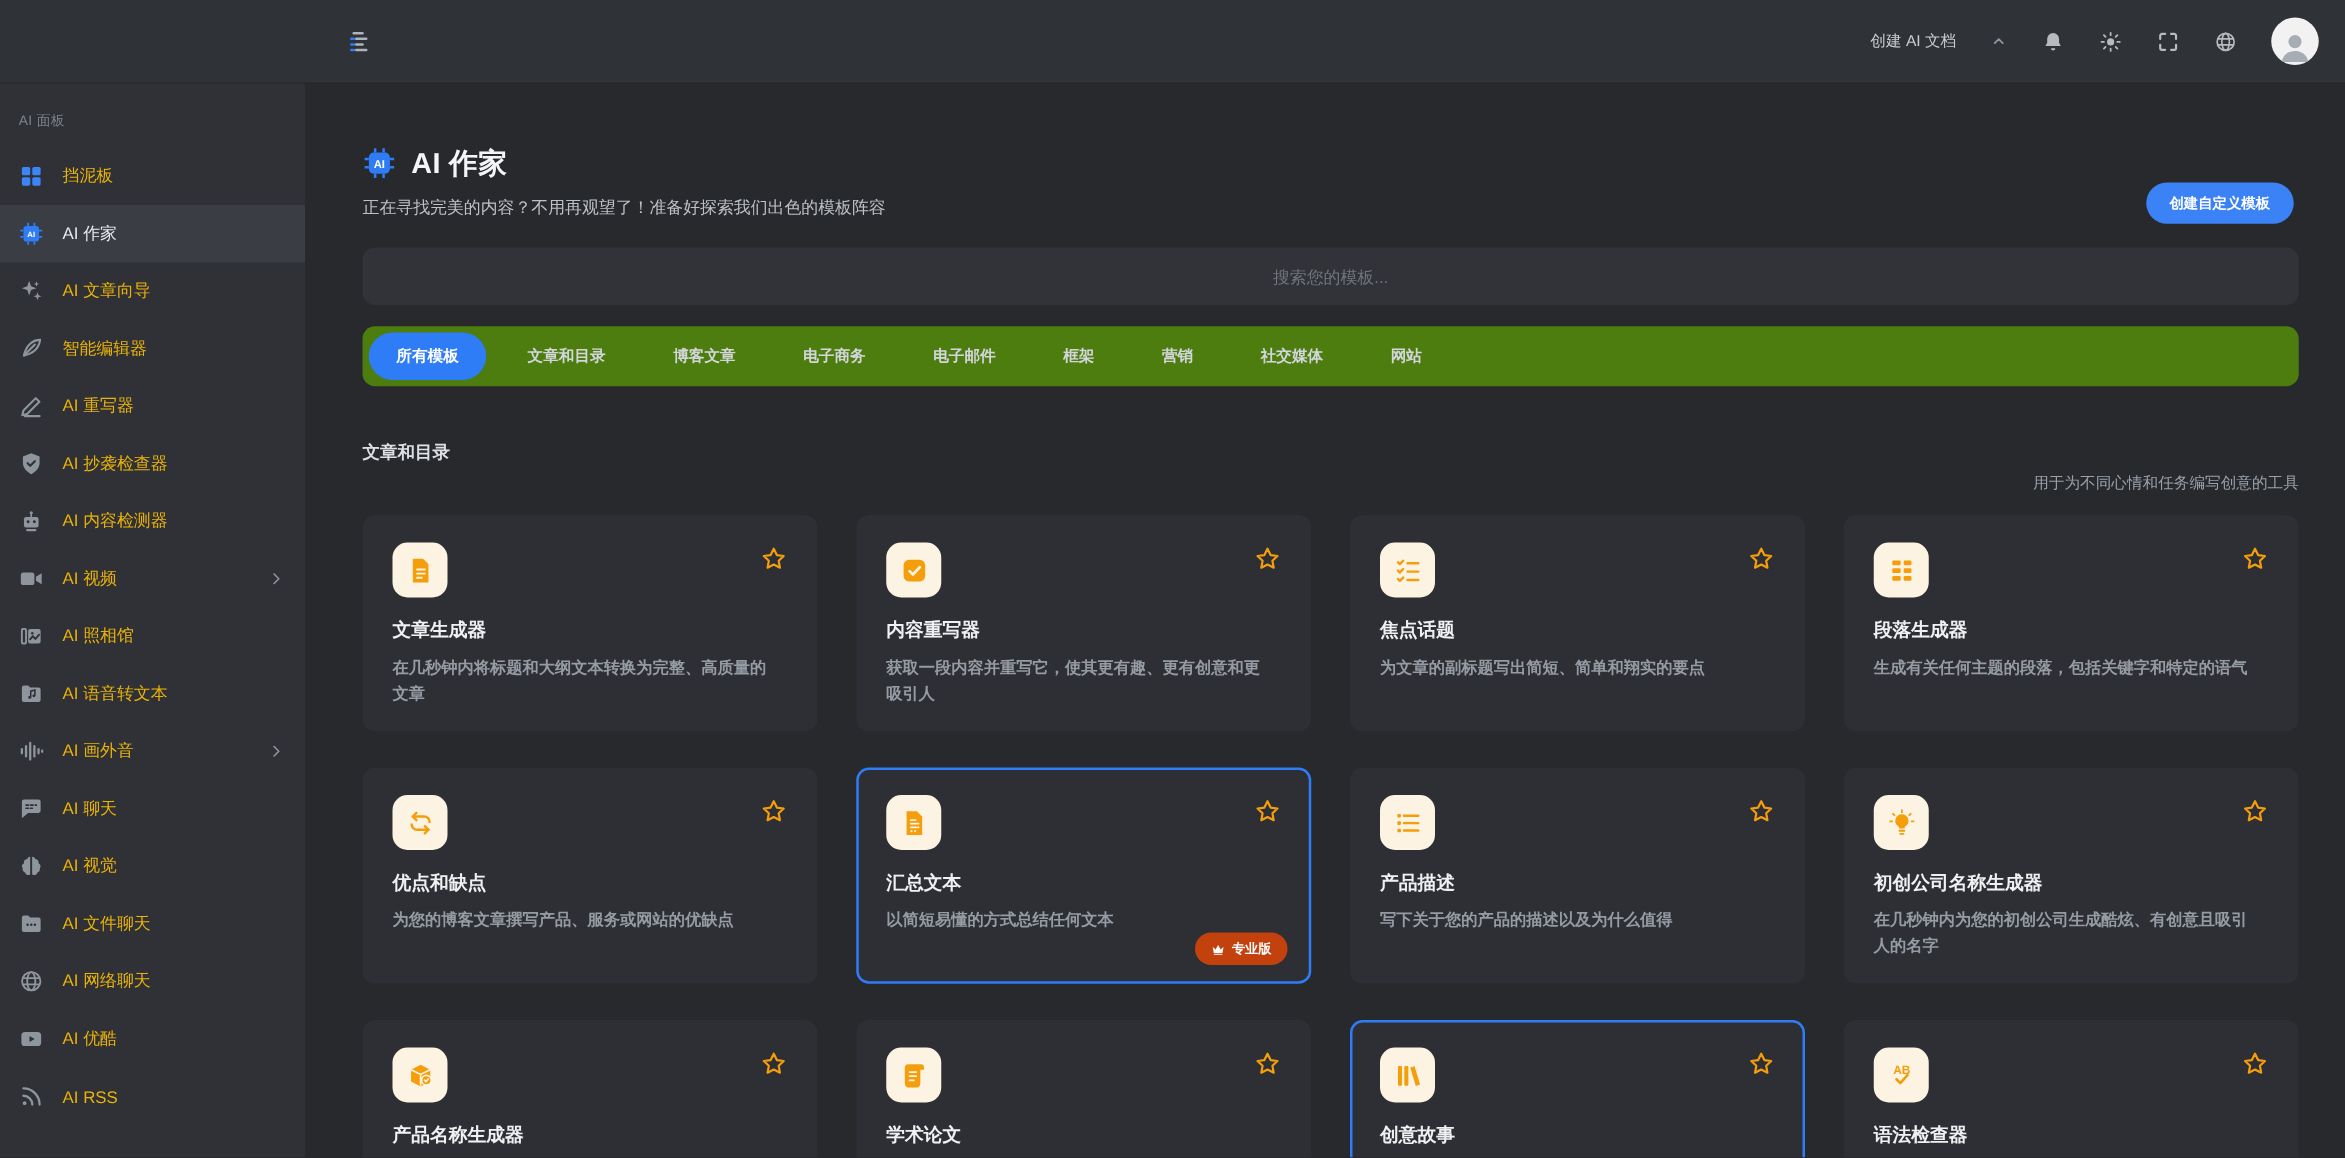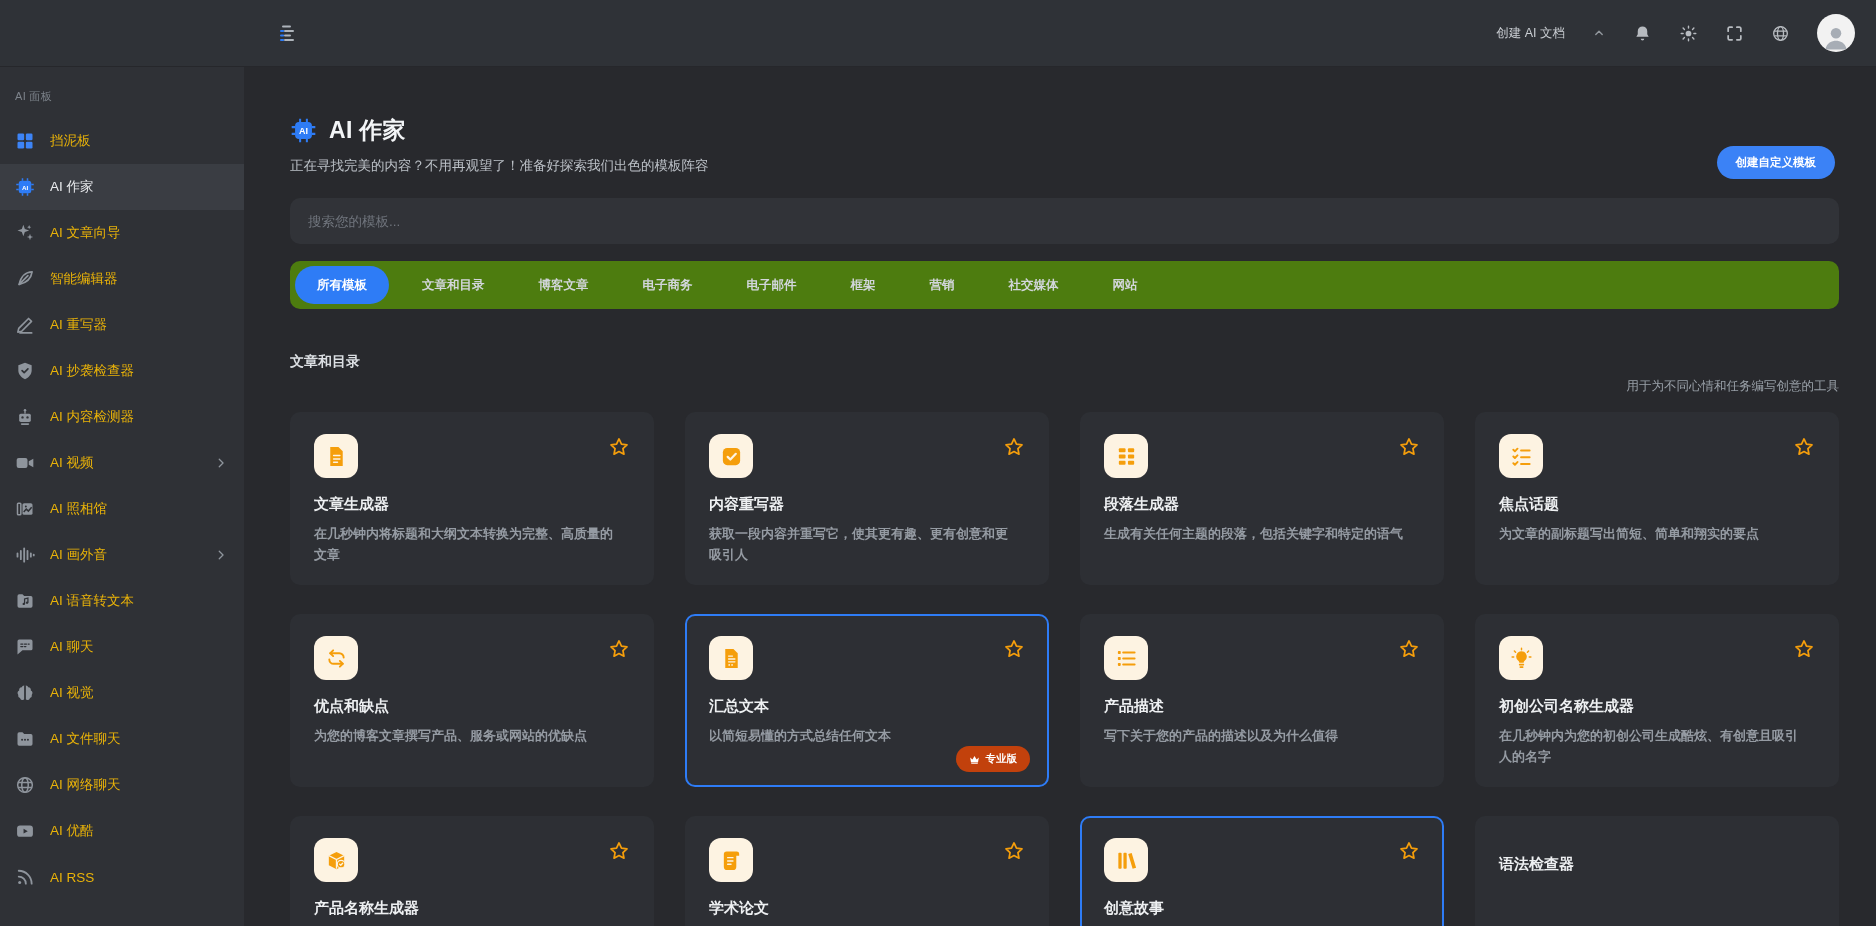--- a/index.html
+++ b/index.html
@@ -50,21 +50,21 @@
   .page-subtitle { margin-top:11px; font-size:13.5px; color:#bcc1c7; }
   .create-template-btn {
     position:absolute; right:4px; top:31px;
     background:#3b82f6; color:#fff; border:none; cursor:pointer;
     font-size:11.5px; font-weight:bold; padding:9px 19px; border-radius:17px;
     font-family:inherit;
   }
   .search-input {
     margin-top:23px; width:100%; height:46px; background:#313338;
     border:none; outline:none; border-radius:10px; padding:0 18px;
-    color:#dfe2e6; font-size:13.5px; font-family:inherit;
+    color:#dfe2e6; font-size:13.5px; font-family:inherit;text-align:center;
   }
   .search-input::placeholder { color:#70757d; }
 
   .tabs-bar {
     margin-top:17px; height:48px; background:#4d7c0f; border-radius:10px;
     display:flex; align-items:center; padding:0 5px;
   }
   .tab {
     font-size:12.5px; font-weight:bold; color:#d2d6db; padding:0 27px;
     height:38px; display:flex; align-items:center; cursor:pointer; border-radius:19px;
@@ -255,41 +255,41 @@
               <rect x="3" y="5" width="4" height="14" rx="1" fill="none" stroke="currentColor" stroke-width="1.8"></rect>
               <rect x="9" y="5" width="12" height="14" rx="2" fill="currentColor"></rect>
               <path d="M10.5 15.5l3-3.5 2.5 2.5 4-4.5" stroke="#2f3136" stroke-width="1.8" fill="none"></path>
               <circle cx="13" cy="9" r="1.2" fill="#2f3136"></circle>
             </svg>
           </span>
           <span>AI 照相馆</span>
         </div>
         <div class="side-item">
           <span class="s-icon">
-            <svg viewBox="0 0 24 24" fill="none" stroke="currentColor" stroke-width="2.2" stroke-linecap="round">
-              <path d="M3 10v4M7 7v10M11 4v16M15 7v10M19 10v4M22.5 11.5v1"></path>
-            </svg>
-          </span>
-          <span>AI 画外音</span>
-          <span class="chev">
-            <svg viewBox="0 0 24 24" fill="none" stroke="currentColor" stroke-width="2.2" stroke-linecap="round" stroke-linejoin="round">
-              <path d="M9 5.5l6.5 6.5L9 18.5"></path>
-            </svg>
-          </span>
-        </div>
-        <div class="side-item">
-          <span class="s-icon">
             <svg viewBox="0 0 24 24">
               <path d="M3 6a2 2 0 0 1 2-2h4l2 2h8a2 2 0 0 1 2 2v10a2 2 0 0 1-2 2H5a2 2 0 0 1-2-2z" fill="currentColor"></path>
               <path d="M11.5 15.5V9.5l4-1v5.5" stroke="#2f3136" stroke-width="1.5" fill="none"></path>
               <circle cx="10.5" cy="15.5" r="1.4" fill="#2f3136"></circle>
               <circle cx="14.5" cy="14" r="1.4" fill="#2f3136"></circle>
             </svg>
           </span>
           <span>AI 语音转文本</span>
+        </div>
+        <div class="side-item">
+          <span class="s-icon">
+            <svg viewBox="0 0 24 24" fill="none" stroke="currentColor" stroke-width="2.2" stroke-linecap="round">
+              <path d="M3 10v4M7 7v10M11 4v16M15 7v10M19 10v4M22.5 11.5v1"></path>
+            </svg>
+          </span>
+          <span>AI 画外音</span>
+          <span class="chev">
+            <svg viewBox="0 0 24 24" fill="none" stroke="currentColor" stroke-width="2.2" stroke-linecap="round" stroke-linejoin="round">
+              <path d="M9 5.5l6.5 6.5L9 18.5"></path>
+            </svg>
+          </span>
         </div>
         <div class="side-item">
           <span class="s-icon">
             <svg viewBox="0 0 24 24">
               <path d="M3 5a2 2 0 0 1 2-2h14a2 2 0 0 1 2 2v9a2 2 0 0 1-2 2H9l-6 5z" fill="currentColor"></path>
               <path d="M7 8.5h10M7 11.5h6" stroke="#2f3136" stroke-width="1.6" stroke-linecap="round" stroke-dasharray="2.4 2"></path>
             </svg>
           </span>
           <span>AI 聊天</span>
         </div>
@@ -412,20 +412,36 @@
                 <path d="M12 3.2l2.7 5.6 6 .8-4.4 4.2 1.1 6L12 17l-5.4 2.8 1.1-6-4.4-4.2 6-.8z"></path>
               </svg>
             </span>
           </div>
           <div class="card-title">内容重写器</div>
           <div class="card-desc">获取一段内容并重写它，使其更有趣、更有创意和更吸引人</div>
         </div>
         <div class="card">
           <div class="card-top">
             <span class="icon-box">
+              <svg viewBox="0 0 24 24" fill="none" stroke="currentColor" stroke-width="2" stroke-linecap="round" stroke-linejoin="round">
+                <path d="M3.5 5l1.6 1.6L7.8 3.8M3.5 12l1.6 1.6 2.7-2.8M3.5 19l1.6 1.6 2.7-2.8M11.5 5.8h9M11.5 12.8h9M11.5 19.8h9"></path>
+              </svg>
+            </span>
+            <span class="star-btn">
+              <svg viewBox="0 0 24 24" fill="none" stroke="currentColor" stroke-width="1.9" stroke-linejoin="round">
+                <path d="M12 3.2l2.7 5.6 6 .8-4.4 4.2 1.1 6L12 17l-5.4 2.8 1.1-6-4.4-4.2 6-.8z"></path>
+              </svg>
+            </span>
+          </div>
+          <div class="card-title">焦点话题</div>
+          <div class="card-desc">为文章的副标题写出简短、简单和翔实的要点</div>
+        </div>
+        <div class="card">
+          <div class="card-top">
+            <span class="icon-box">
               <svg viewBox="0 0 24 24" fill="currentColor">
                 <rect x="4" y="3.5" width="7" height="4" rx="1"></rect>
                 <rect x="13.5" y="3.5" width="6.5" height="4" rx="1"></rect>
                 <rect x="4" y="10" width="7" height="4" rx="1"></rect>
                 <rect x="13.5" y="10" width="6.5" height="4" rx="1"></rect>
                 <rect x="4" y="16.5" width="7" height="4" rx="1"></rect>
                 <rect x="13.5" y="16.5" width="6.5" height="4" rx="1"></rect>
               </svg>
             </span>
             <span class="star-btn">
@@ -434,36 +450,20 @@
               </svg>
             </span>
           </div>
           <div class="card-title">段落生成器</div>
           <div class="card-desc">生成有关任何主题的段落，包括关键字和特定的语气</div>
         </div>
         <div class="card">
           <div class="card-top">
             <span class="icon-box">
               <svg viewBox="0 0 24 24" fill="none" stroke="currentColor" stroke-width="2" stroke-linecap="round" stroke-linejoin="round">
-                <path d="M3.5 5l1.6 1.6L7.8 3.8M3.5 12l1.6 1.6 2.7-2.8M3.5 19l1.6 1.6 2.7-2.8M11.5 5.8h9M11.5 12.8h9M11.5 19.8h9"></path>
-              </svg>
-            </span>
-            <span class="star-btn">
-              <svg viewBox="0 0 24 24" fill="none" stroke="currentColor" stroke-width="1.9" stroke-linejoin="round">
-                <path d="M12 3.2l2.7 5.6 6 .8-4.4 4.2 1.1 6L12 17l-5.4 2.8 1.1-6-4.4-4.2 6-.8z"></path>
-              </svg>
-            </span>
-          </div>
-          <div class="card-title">焦点话题</div>
-          <div class="card-desc">为文章的副标题写出简短、简单和翔实的要点</div>
-        </div>
-        <div class="card">
-          <div class="card-top">
-            <span class="icon-box">
-              <svg viewBox="0 0 24 24" fill="none" stroke="currentColor" stroke-width="2" stroke-linecap="round" stroke-linejoin="round">
                 <path d="M8.5 3.5L5.5 6.5l3 3"></path>
                 <path d="M5.5 6.5H15a4.5 4.5 0 0 1 4.5 4.5"></path>
                 <path d="M15.5 20.5l3-3-3-3"></path>
                 <path d="M18.5 17.5H9A4.5 4.5 0 0 1 4.5 13"></path>
               </svg>
             </span>
             <span class="star-btn">
               <svg viewBox="0 0 24 24" fill="none" stroke="currentColor" stroke-width="1.9" stroke-linejoin="round">
                 <path d="M12 3.2l2.7 5.6 6 .8-4.4 4.2 1.1 6L12 17l-5.4 2.8 1.1-6-4.4-4.2 6-.8z"></path>
               </svg>
@@ -582,17 +582,30 @@
             </span>
             <span class="star-btn">
               <svg viewBox="0 0 24 24" fill="none" stroke="currentColor" stroke-width="1.9" stroke-linejoin="round">
                 <path d="M12 3.2l2.7 5.6 6 .8-4.4 4.2 1.1 6L12 17l-5.4 2.8 1.1-6-4.4-4.2 6-.8z"></path>
               </svg>
             </span>
           </div>
           <div class="card-title">创意故事</div>
         </div>
         <div class="card">
+          <div class="card-top">
+            <span class="icon-box">
+              <svg viewBox="0 0 24 24">
+                <text x="12" y="10.5" font-size="10" font-weight="bold" fill="currentColor" text-anchor="middle" font-family="sans-serif">AB</text>
+                <path d="M7.5 15l3.2 3.2 6-6.7" fill="none" stroke="currentColor" stroke-width="2.2" stroke-linecap="round" stroke-linejoin="round"></path>
+              </svg>
+            </span>
+            <span class="star-btn">
+              <svg viewBox="0 0 24 24" fill="none" stroke="currentColor" stroke-width="1.9" stroke-linejoin="round">
+                <path d="M12 3.2l2.7 5.6 6 .8-4.4 4.2 1.1 6L12 17l-5.4 2.8 1.1-6-4.4-4.2 6-.8z"></path>
+              </svg>
+            </span>
+          </div>
           <div class="card-title">语法检查器</div>
         </div>
       </div>
   </div>
 </div>
 
 </body></html>

